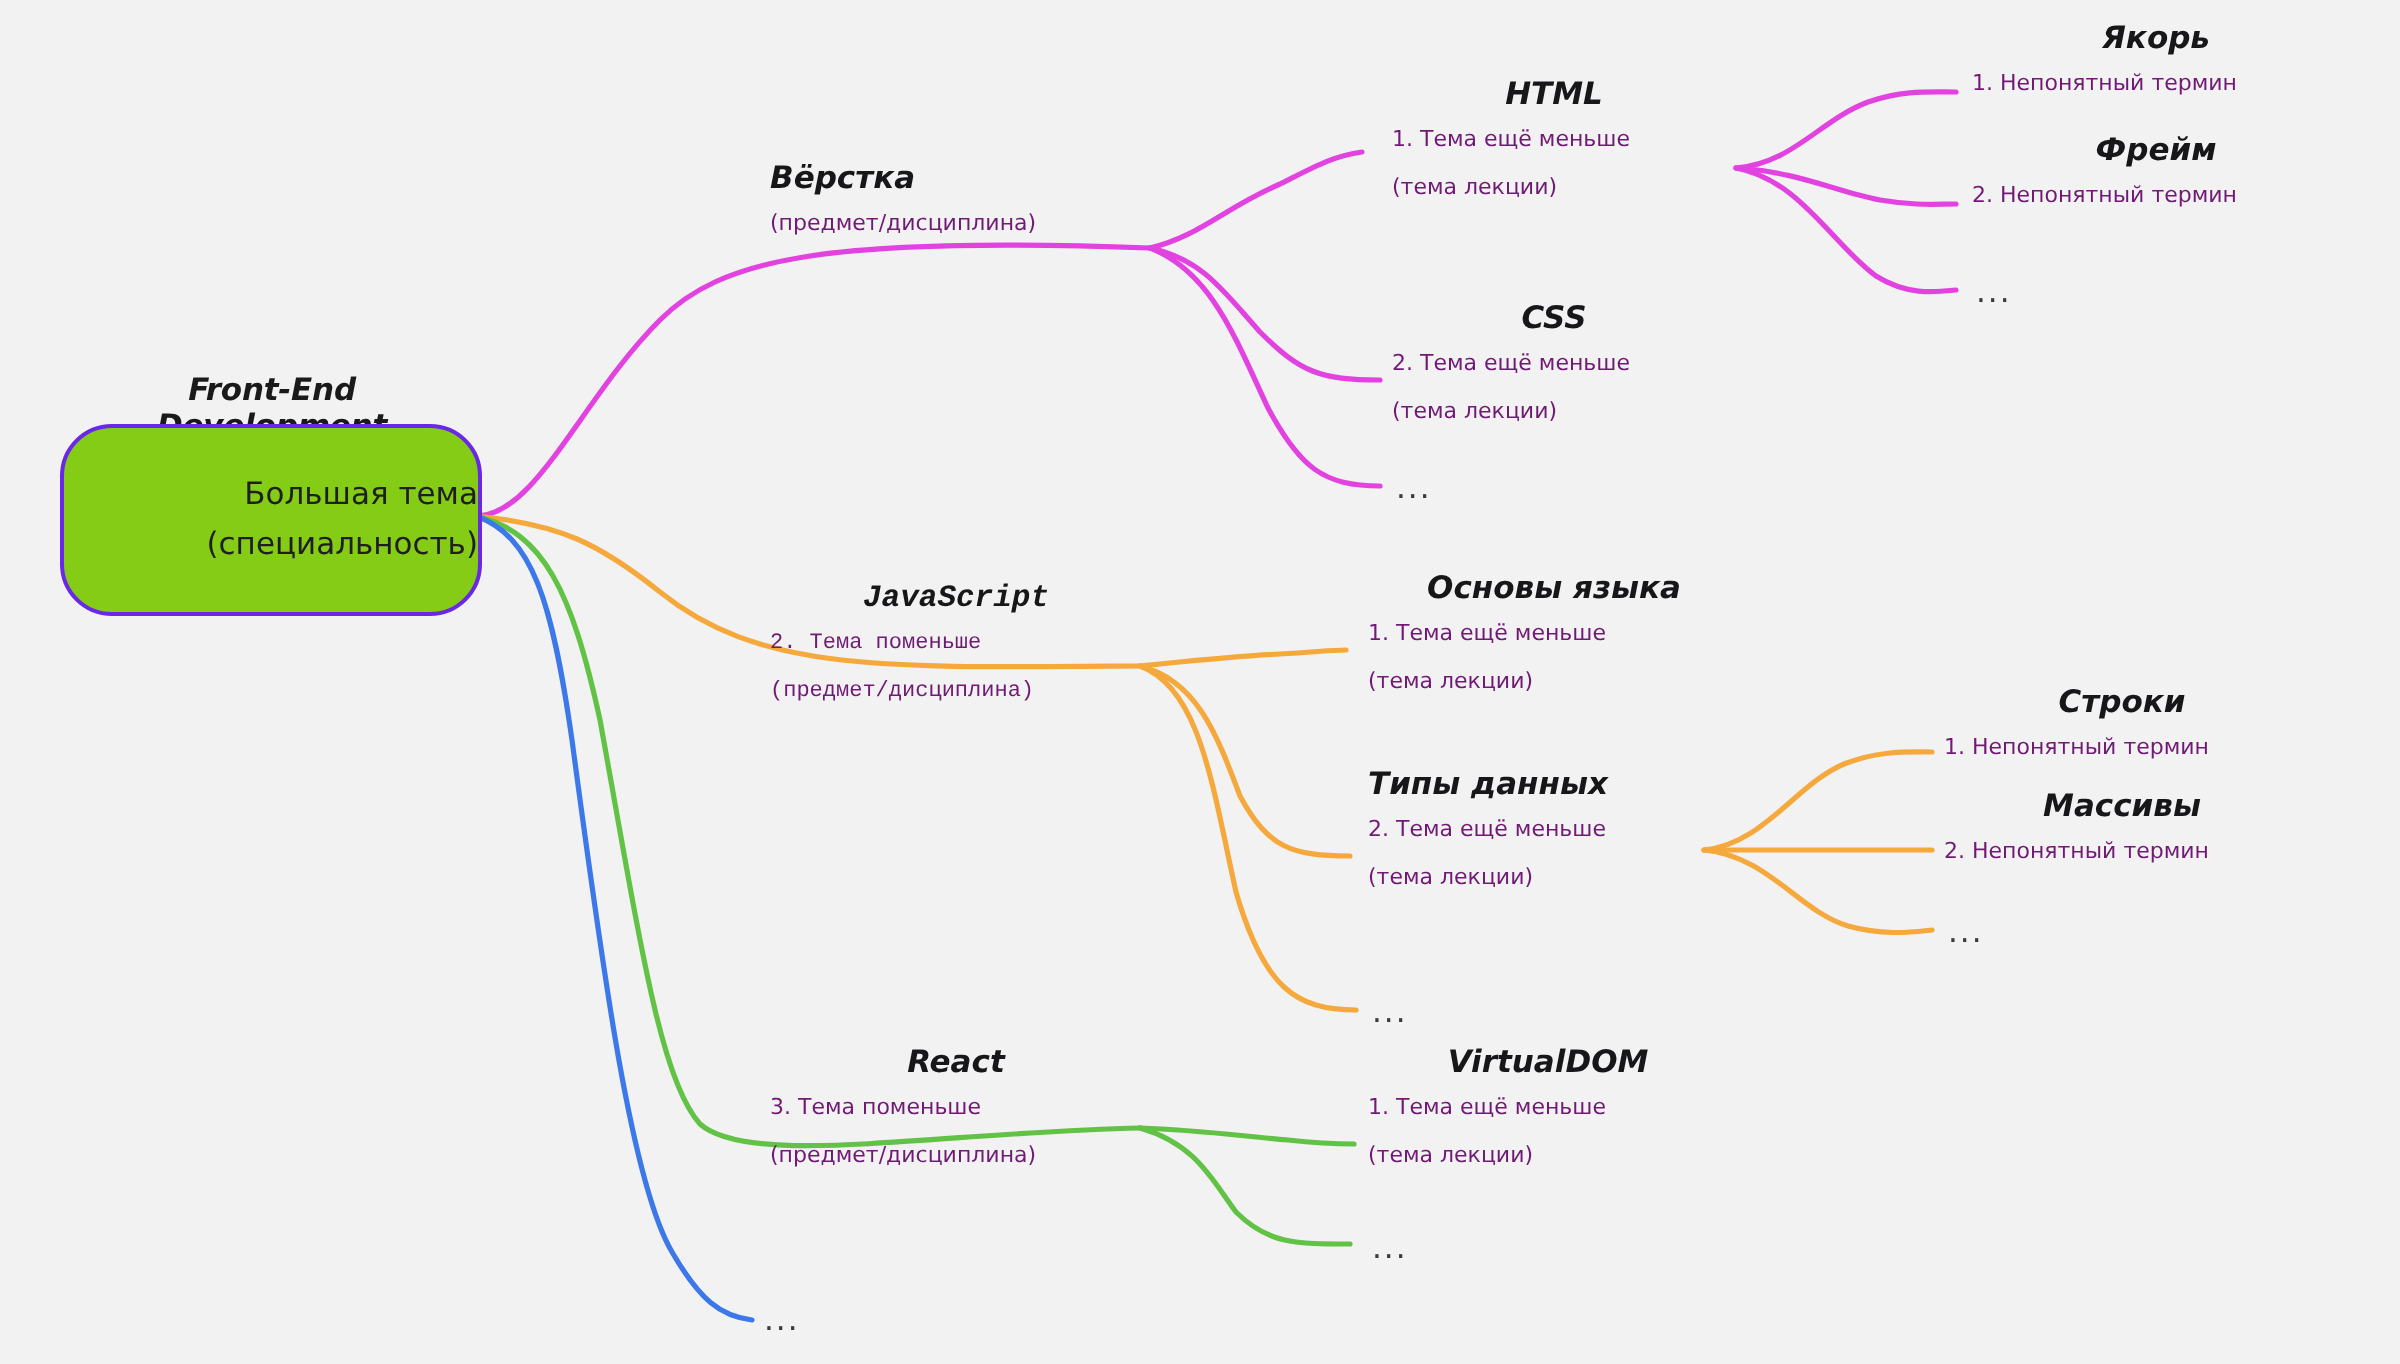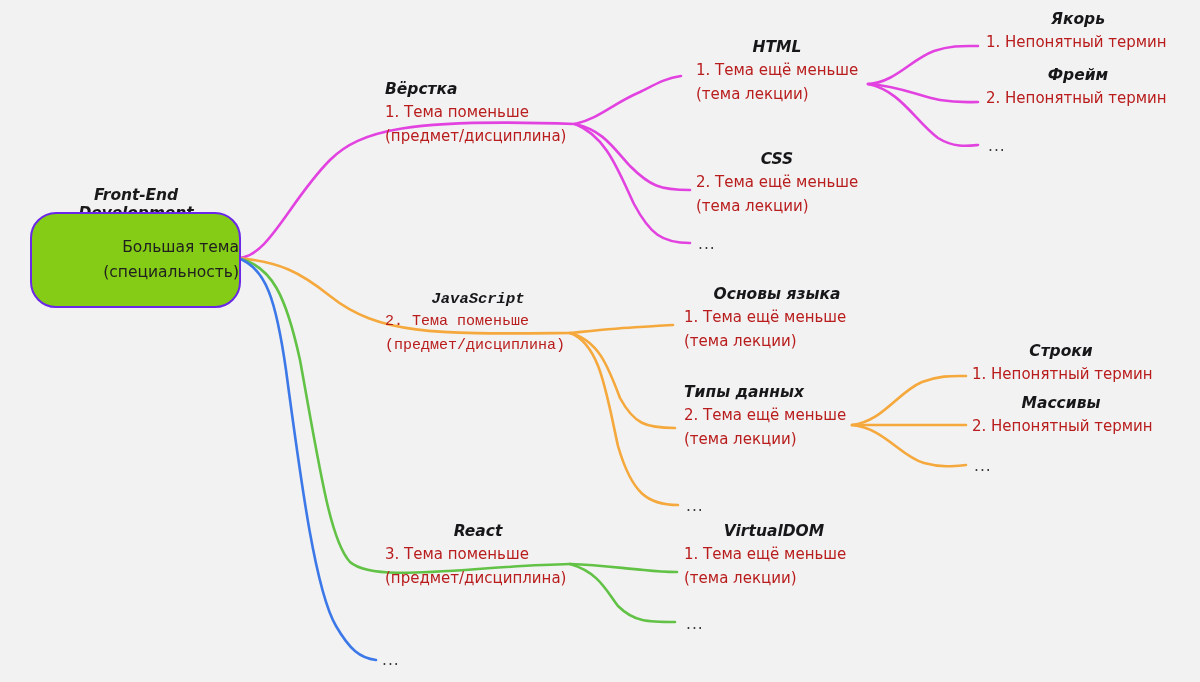--- a/index.html
+++ b/index.html
@@ -67,22 +67,22 @@
   }
   .lbl .ttl {
     font-style: italic;
     font-weight: bold;
     font-size: 15.5px;
     color: #17171a;
     line-height: 22px;
     white-space: nowrap;
   }
   .lbl .ln {
-    font-size: 15px;
-    color: #b91c1c;
+    font-size: 11px;
+    color: #701a75;
     line-height: 24px;
     white-space: nowrap;
   }
   .dots {
     position: absolute;
     font-size: 15.5px;
     color: #3a3a3a;
     line-height: 16px;
     letter-spacing: 1px;
   }
@@ -122,21 +122,20 @@
   </svg>
 
   <div class="root-title">Front-End Development</div>
   <div class="root-box">
     <div class="root-line">Большая тема</div>
     <div class="root-line">(специальность)</div>
   </div>
 
   <div class="lbl" style="left:385px; top:78px;">
     <div class="ttl" style="text-align:left; width:186px;">Вёрстка</div>
-    <div class="ln">1. Тема поменьше</div>
     <div class="ln">(предмет/дисциплина)</div>
   </div>
 
   <div class="lbl" style="left:385px; top:288px;font-family:Liberation Mono, monospace;">
     <div class="ttl" style="text-align:center; width:186px;">JavaScript</div>
     <div class="ln">2. Тема поменьше</div>
     <div class="ln">(предмет/дисциплина)</div>
   </div>
 
   <div class="lbl" style="left:385px; top:520px;">

